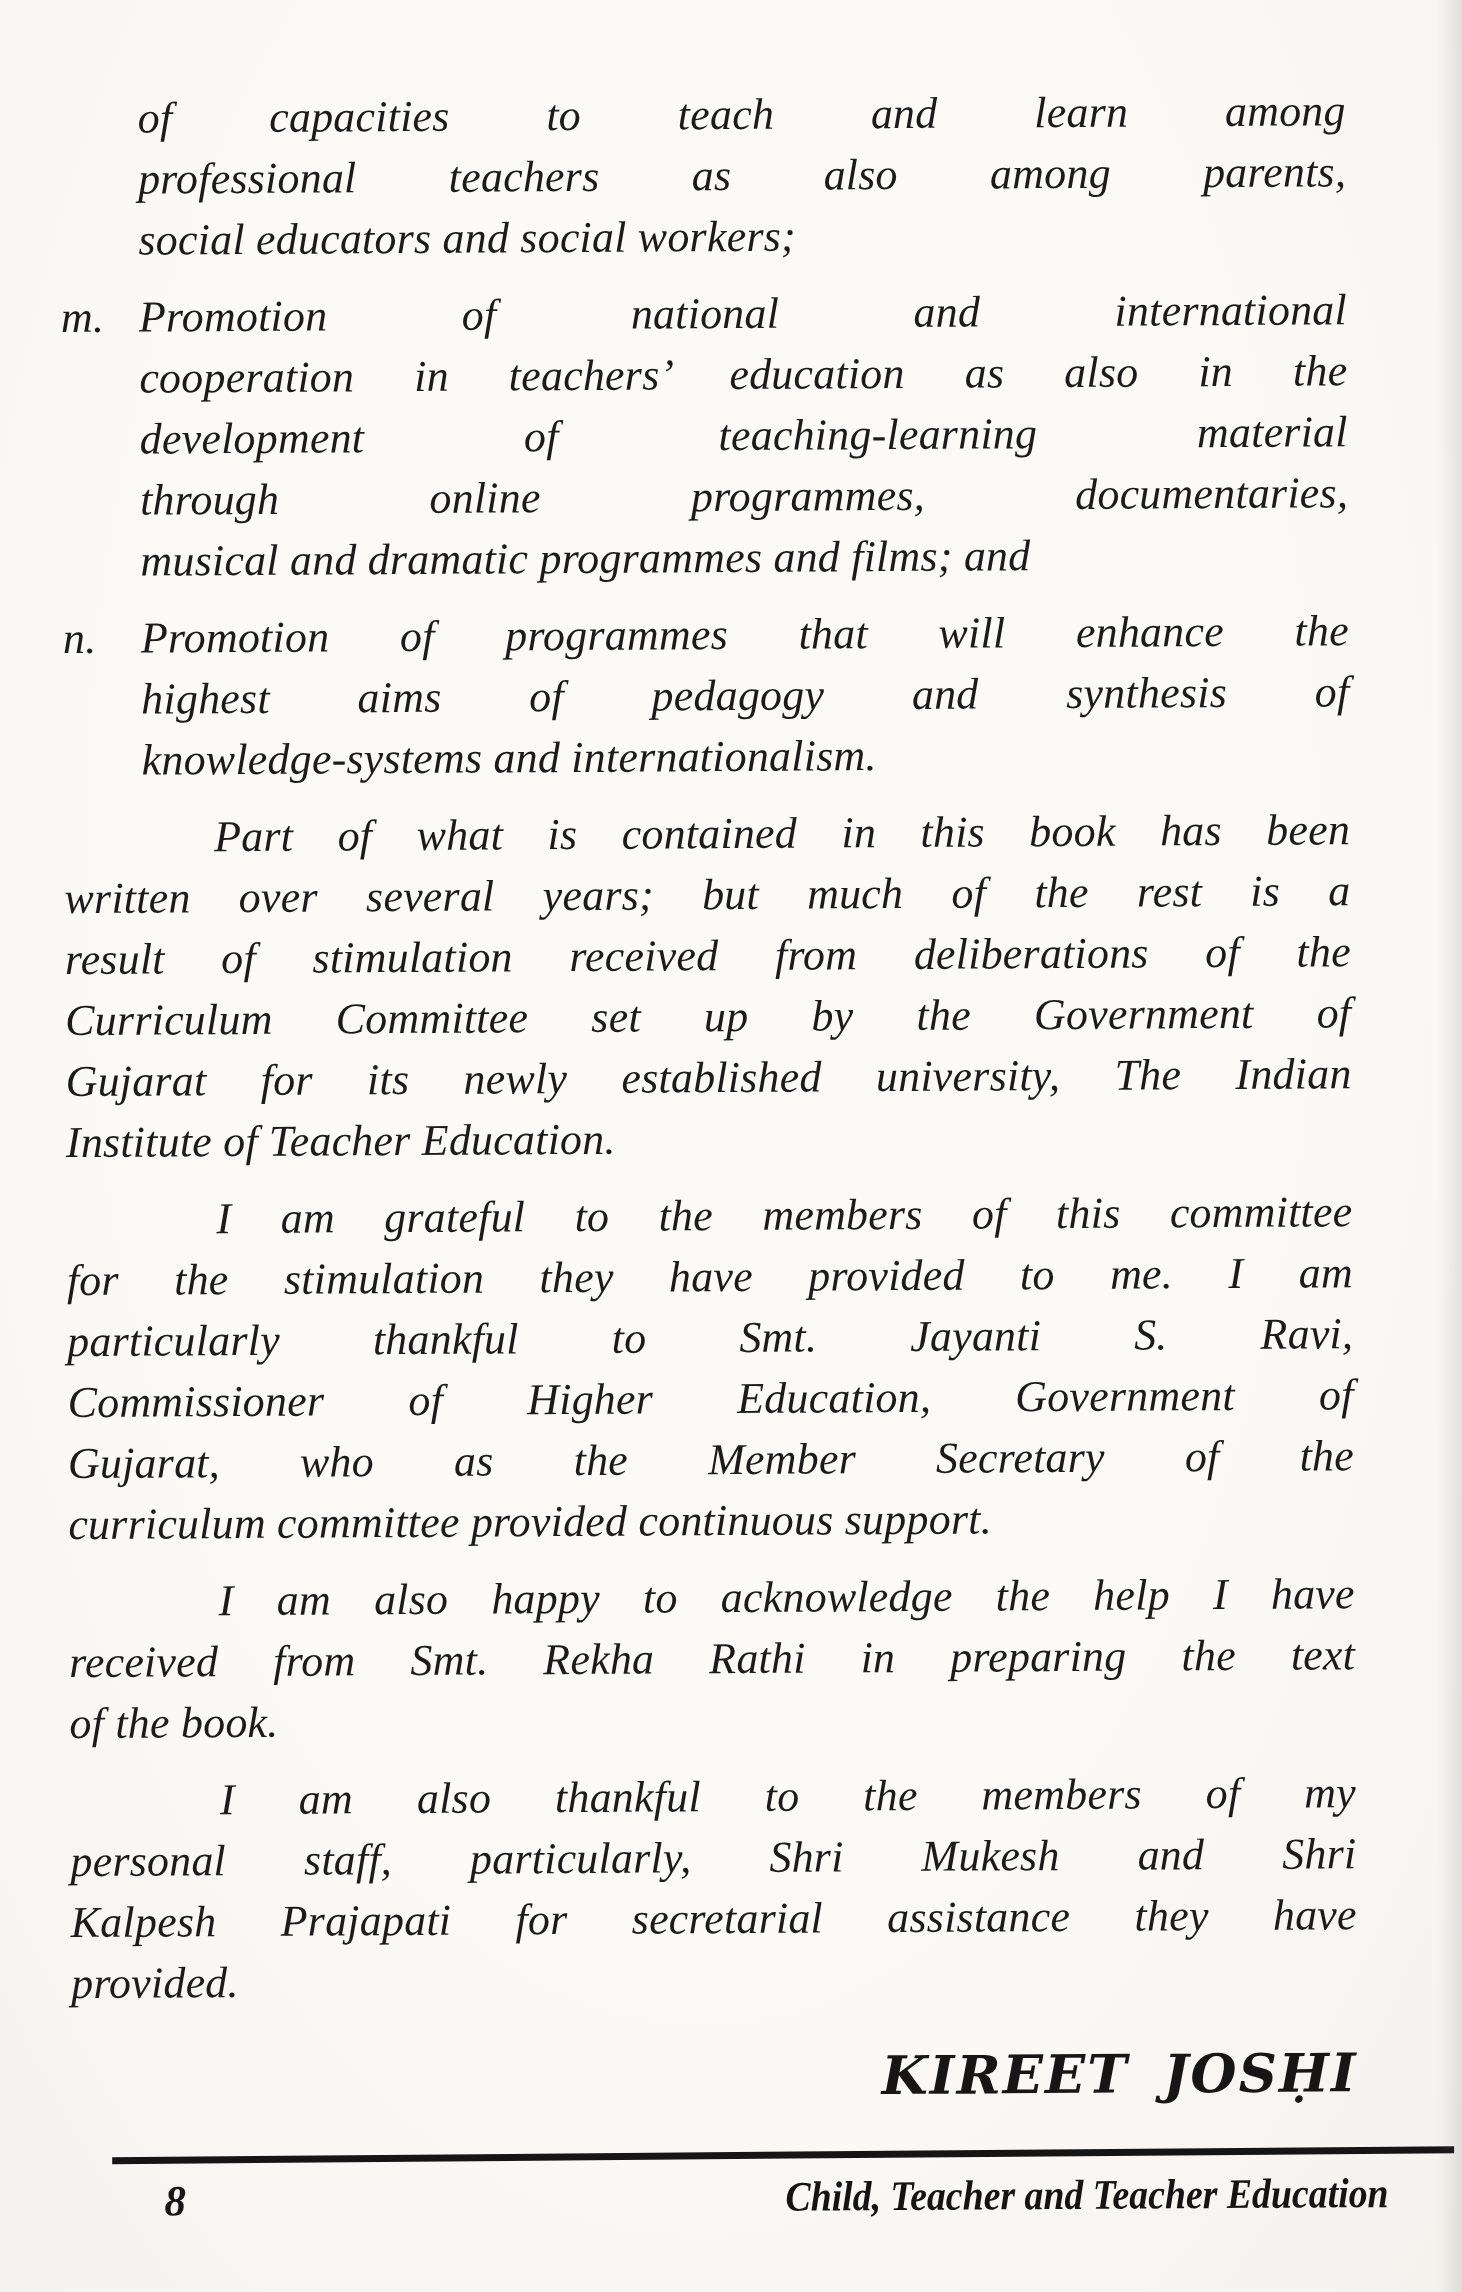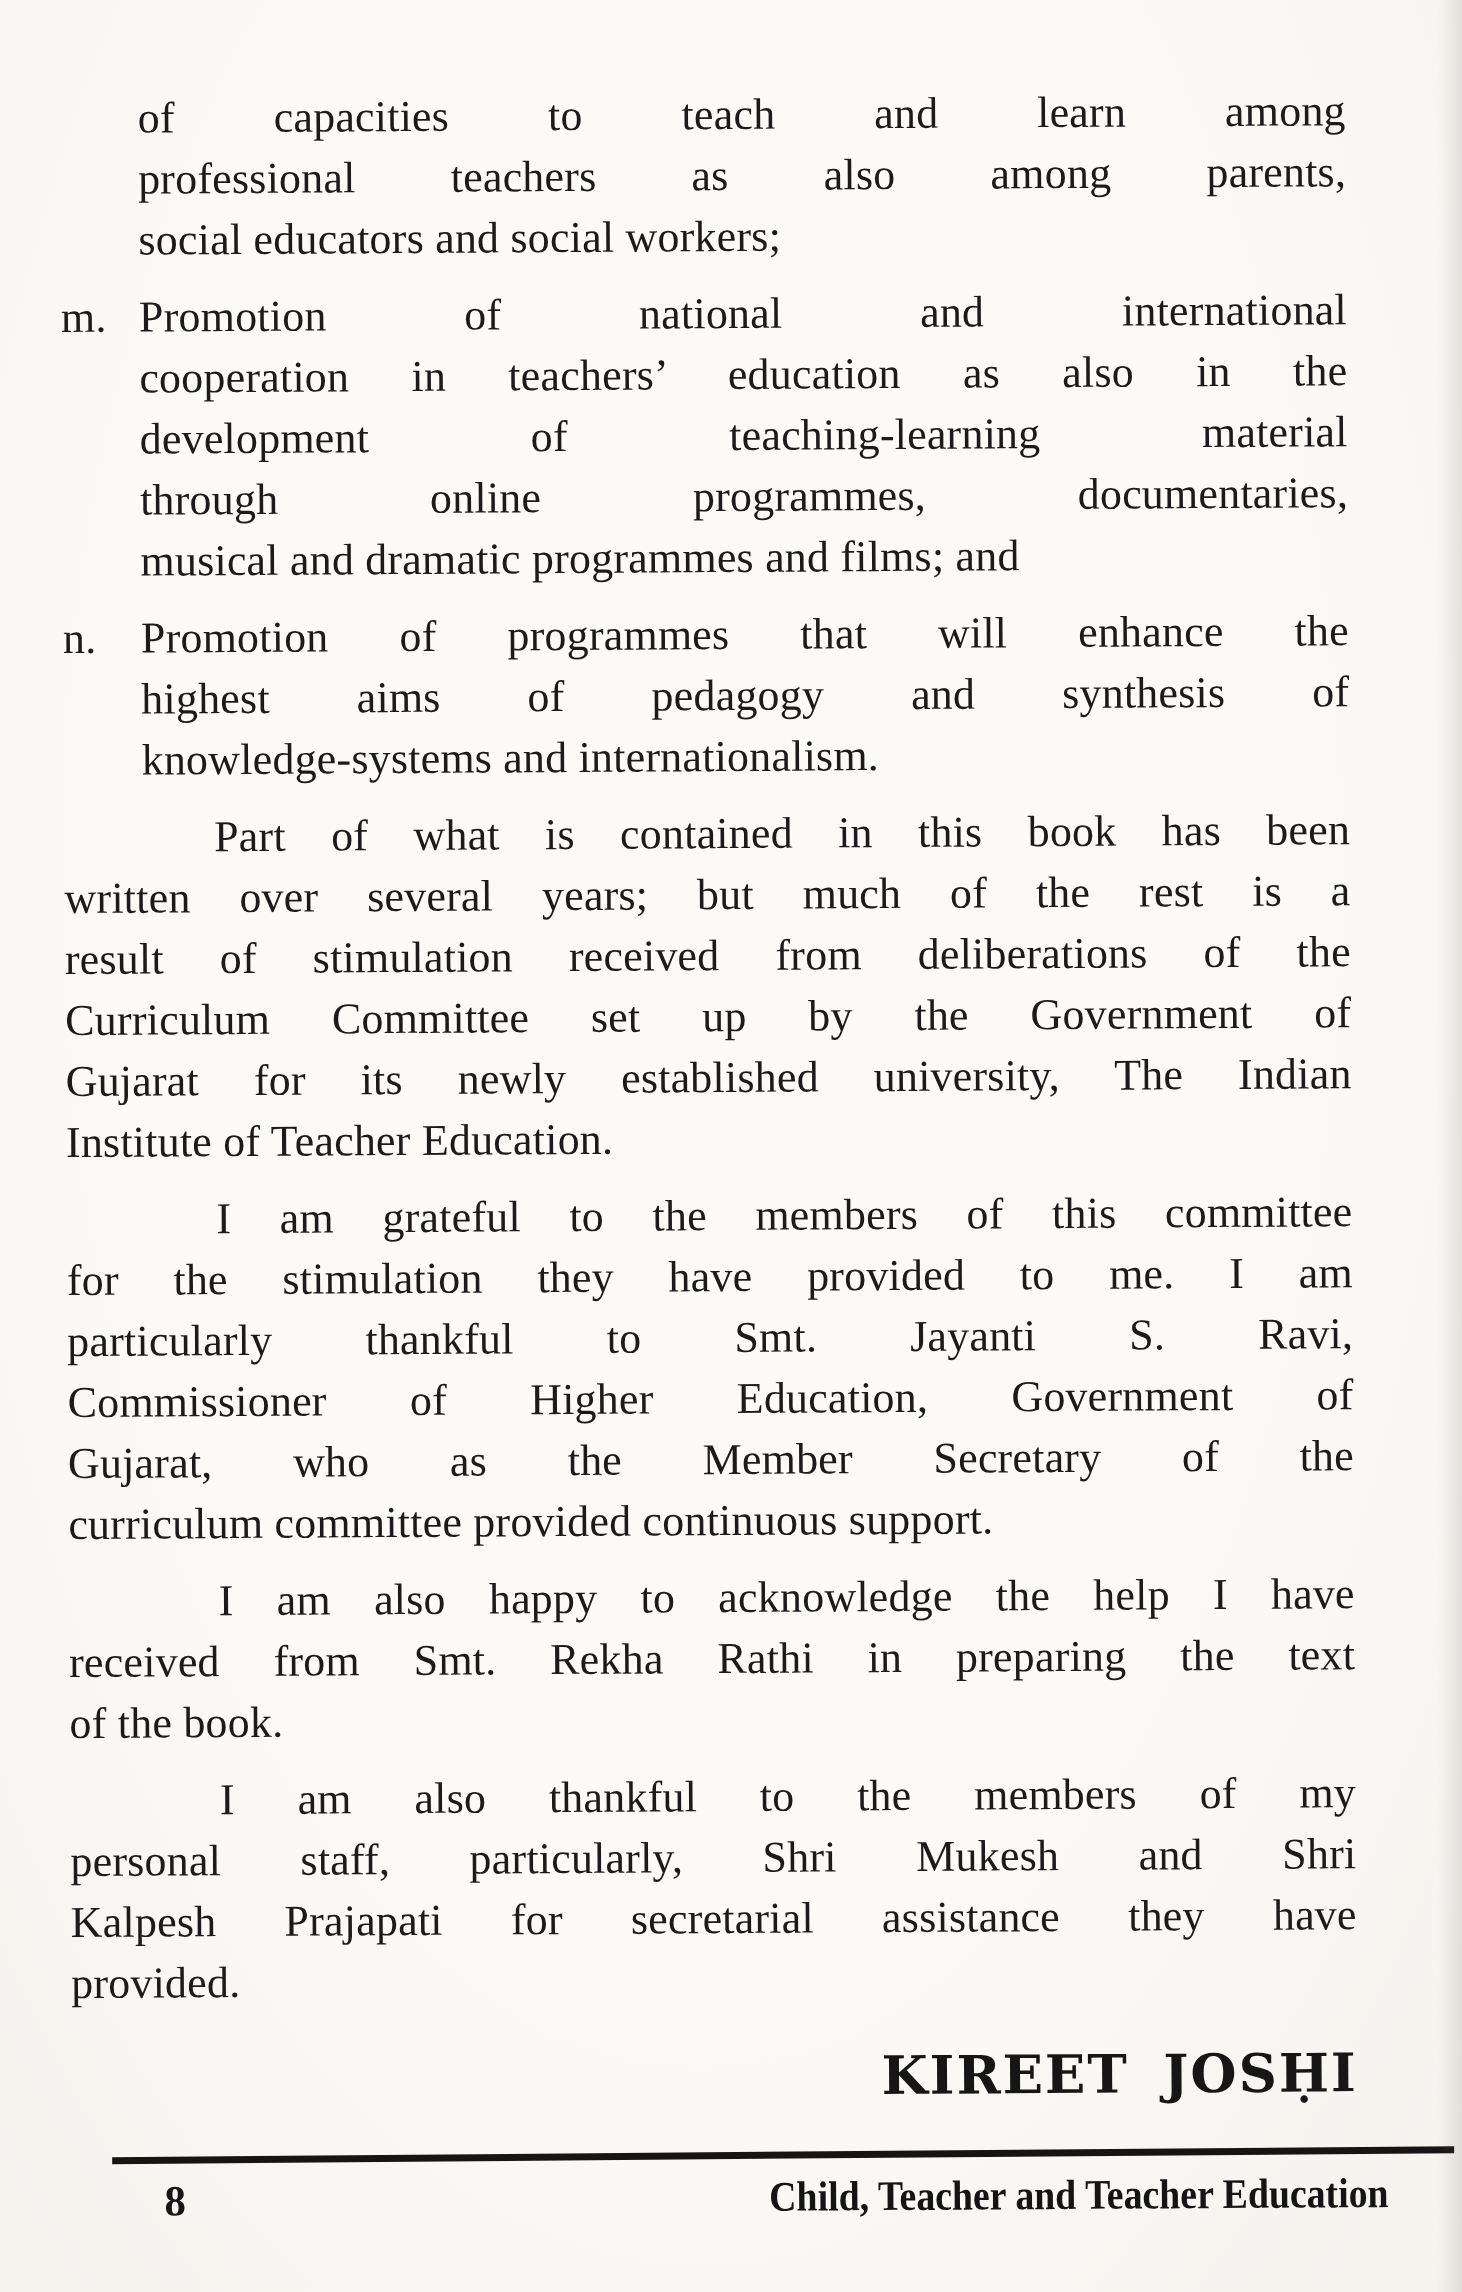--- a/index.html
+++ b/index.html
@@ -4,20 +4,21 @@
 <style>
   * { margin:0; padding:0; box-sizing:border-box; }
   html, body { width:1462px; height:2292px; }
   body { background:#eceae6; font-family:"Liberation Serif","DejaVu Serif",serif; }
 
   .sheet {
     position:relative;
     width:1462px; height:2292px;
     overflow:hidden;
     background: radial-gradient(ellipse at 48% 38%, #fbfaf7 55%, #f4f2ed 100%);
+    font-style: italic;
   }
   .sheet::after {
     content:'';
     position:absolute; top:0; right:0; width:24px; height:100%;
     background:linear-gradient(to left, rgba(110,110,104,0.16), rgba(110,110,104,0));
     pointer-events:none;
   }
 
   .rot { position:absolute; inset:0; transform:rotate(-0.35deg); transform-origin:50% 50%; }
 

